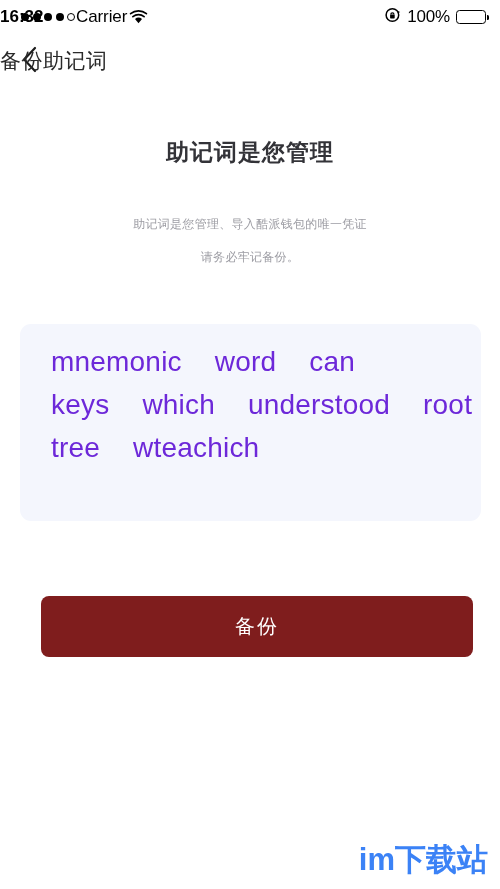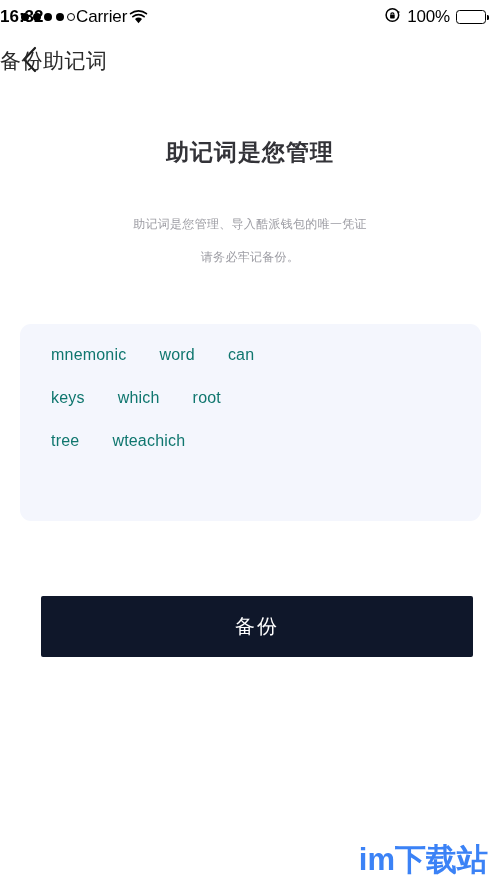--- a/index.html
+++ b/index.html
@@ -174,37 +174,37 @@
     border-radius: 11px;
     box-sizing: border-box;
     padding: 22px 26px 0 31px;
   }
   .word-row {
     display: flex;
     align-items: baseline;
     height: 43px;
   }
   .word {
-    font-size: 16px;
-    color: #0f766e;
+    font-size: 28px;
+    color: #6d28d9;
     letter-spacing: 0.2px;
     white-space: nowrap;
     margin-right: 33px;
   }
 
   
   .backup-button {
     position: absolute;
     left: 41px;
     top: 596px;
     width: 432px;
     height: 61px;
-    background: #0f172a;
+    background: #7f1d1d;
     border: none;
-    border-radius: 2px;
+    border-radius: 8px;
     color: #ffffff;
     font-size: 20px;
     letter-spacing: 2px;
     font-family: "Liberation Sans", "DejaVu Sans", sans-serif;
     cursor: pointer;
     display: flex;
     align-items: center;
     justify-content: center;
   }
 
@@ -278,20 +278,21 @@
 
 <div class="mnemonic-card">
   <div class="word-row">
     <span class="word">mnemonic</span>
     <span class="word">word</span>
     <span class="word">can</span>
   </div>
   <div class="word-row">
     <span class="word">keys</span>
     <span class="word">which</span>
+    <span class="word">understood</span>
     <span class="word">root</span>
   </div>
   <div class="word-row">
     <span class="word">tree</span>
     <span class="word">wteachich</span>
   </div>
 </div>
 
 <button class="backup-button">备份</button>
 

